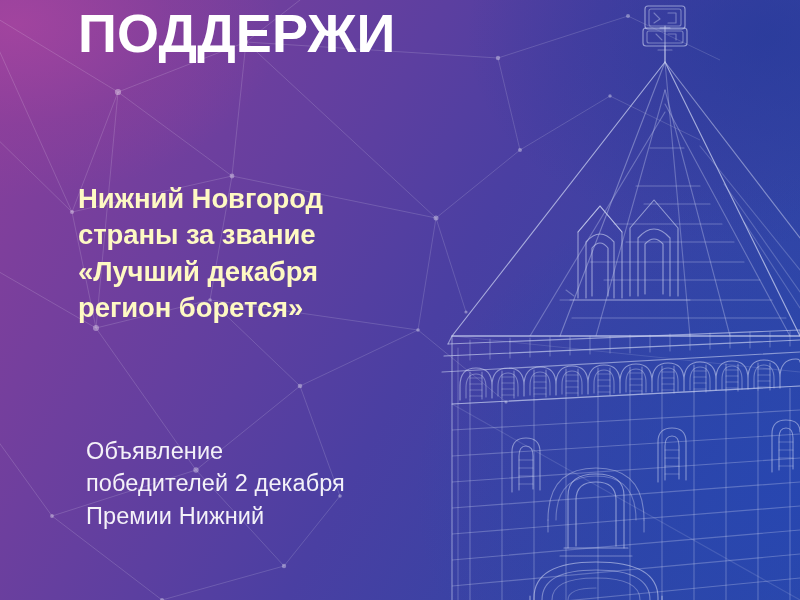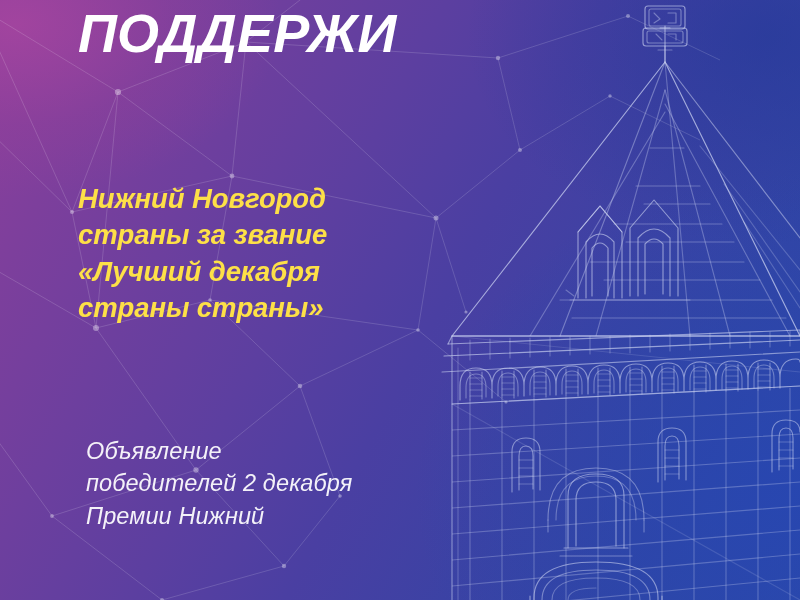--- a/index.html
+++ b/index.html
@@ -65,21 +65,20 @@
   }
   #constellation-layer { opacity: 0.85; }
 
   
   .text-col {
     position: absolute;
     left: 0;
     top: 0;
     width: 470px;
     height: 480px;
-    font-style: italic;
   }
   .headline {
     position: absolute;
     left: 78px;
     top: 6px;
     width: 400px;
     margin: 0;
     color: #ffffff;
     font-size: 54px;
     line-height: 1.02;
@@ -88,21 +87,21 @@
     text-transform: uppercase;
   }
   .headline .line { display: block; }
 
   .subhead {
     position: absolute;
     left: 78px;
     top: 181px;
     width: 370px;
     margin: 0;
-    color: #fde047;
+    color: #fef9c3;
     font-size: 27.5px;
     line-height: 1.32;
     font-weight: 700;
     letter-spacing: -0.1px;
   }
   .subhead .line { display: block; }
 
   .footnote {
     position: absolute;
     left: 78px;
@@ -412,21 +411,21 @@
   <div class="text-col">
 
     <h1 class="headline">
       <span class="line">ПОДДЕРЖИ</span>
     </h1>
 
     <p class="subhead">
       <span class="line">Нижний Новгород</span>
       <span class="line">страны за звание</span>
       <span class="line">«Лучший декабря</span>
-      <span class="line">страны страны»</span>
+      <span class="line">регион борется»</span>
     </p>
 
     <p class="footnote">
       <span class="line">Объявление</span>
       <span class="line">победителей 2 декабря</span>
       <span class="line">Премии Нижний</span>
     </p>
   </div>
 </div>
 

